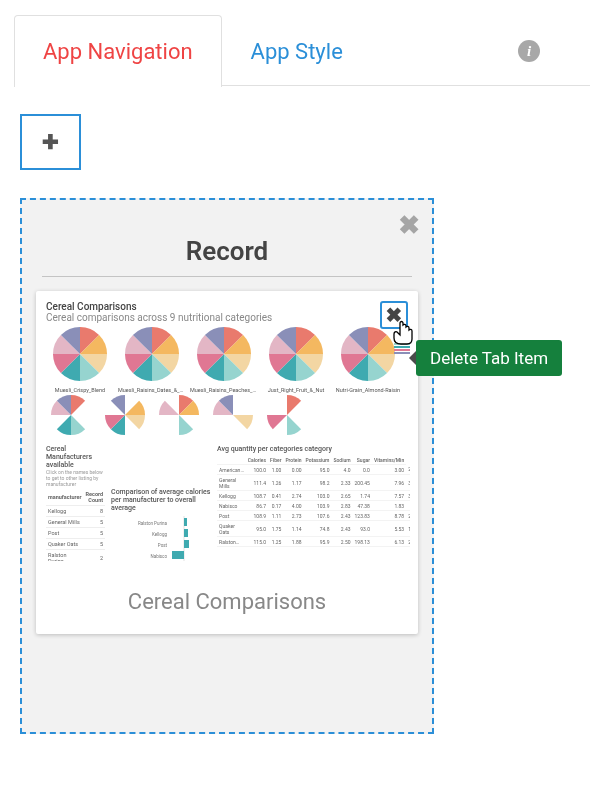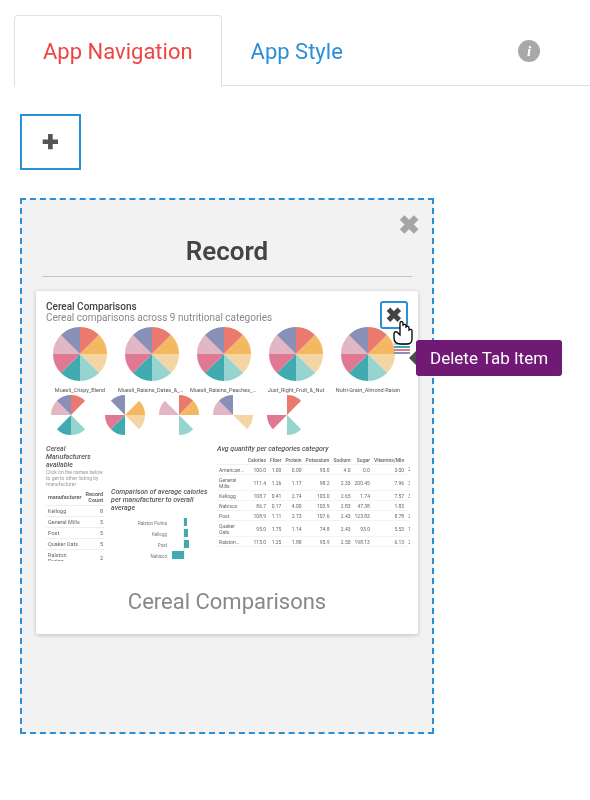--- a/index.html
+++ b/index.html
@@ -136,21 +136,21 @@
       position: relative;
       overflow: hidden;
     }
     .preview-title { font-size: 10px; color: #444; font-weight: 500; padding: 2px 0 0 2px; }
     .preview-sub { font-size: 10px; color: #888; padding: 0 0 2px 2px; }
     .pie-row { display: flex; gap: 4px; padding: 2px 2px 0 2px; }
     .pie-wrap { width: 68px; text-align: center; }
     .pie-wrap.small { width: 50px; }
     .pie-label { font-size: 5.5px; color: #555; margin-top: 2px; white-space: nowrap; overflow: hidden; text-overflow: ellipsis; }
     .lower-grid { display: flex; gap: 6px; padding: 4px 2px; }
-    .panel-title { font-size: 7px; color: #555; font-weight: 500; font-style: italic; }
+    .panel-title { font-size: 7px; color: #555; font-weight: 500; }
     .panel-sub { font-size: 5px; color: #999; }
     .mfr-table { width: 110px; }
     .mfr-table table { width: 100%; border-collapse: collapse; margin-top: 2px; }
     .mfr-table th, .mfr-table td { font-size: 5.5px; color: #666; text-align: left; padding: 2px 2px; border-bottom: 1px solid #eee; }
     .mfr-table th:last-child, .mfr-table td:last-child { text-align: right; }
     .bar-panel { width: 100px; margin-top: 43px; }
     .bar-panel svg { margin-top: 2px; }
     .num-table { flex: 1; }
     .num-table table { width: 100%; border-collapse: collapse; margin-top: 2px; }
     .num-table th, .num-table td { font-size: 5px; color: #666; padding: 1.5px 2px; text-align: right; border-bottom: 1px solid #f3f3f3; }
@@ -158,21 +158,21 @@
     .num-table td:first-child, .num-table th:first-child { text-align: left; }
     .card-caption {
       text-align: center;
       font-size: 22px;
       color: #888;
       margin-top: 28px;
       font-weight: 400;
     }
     .tooltip {
       position: absolute;
-      background: #701a75;
+      background: #15803d;
       color: #fff;
       font-size: 17px;
       padding: 8px 14px;
       border-radius: 3px;
       top: 140px;
       left: 394px;
       white-space: nowrap;
       z-index: 50;
     }
     .tooltip::before {

